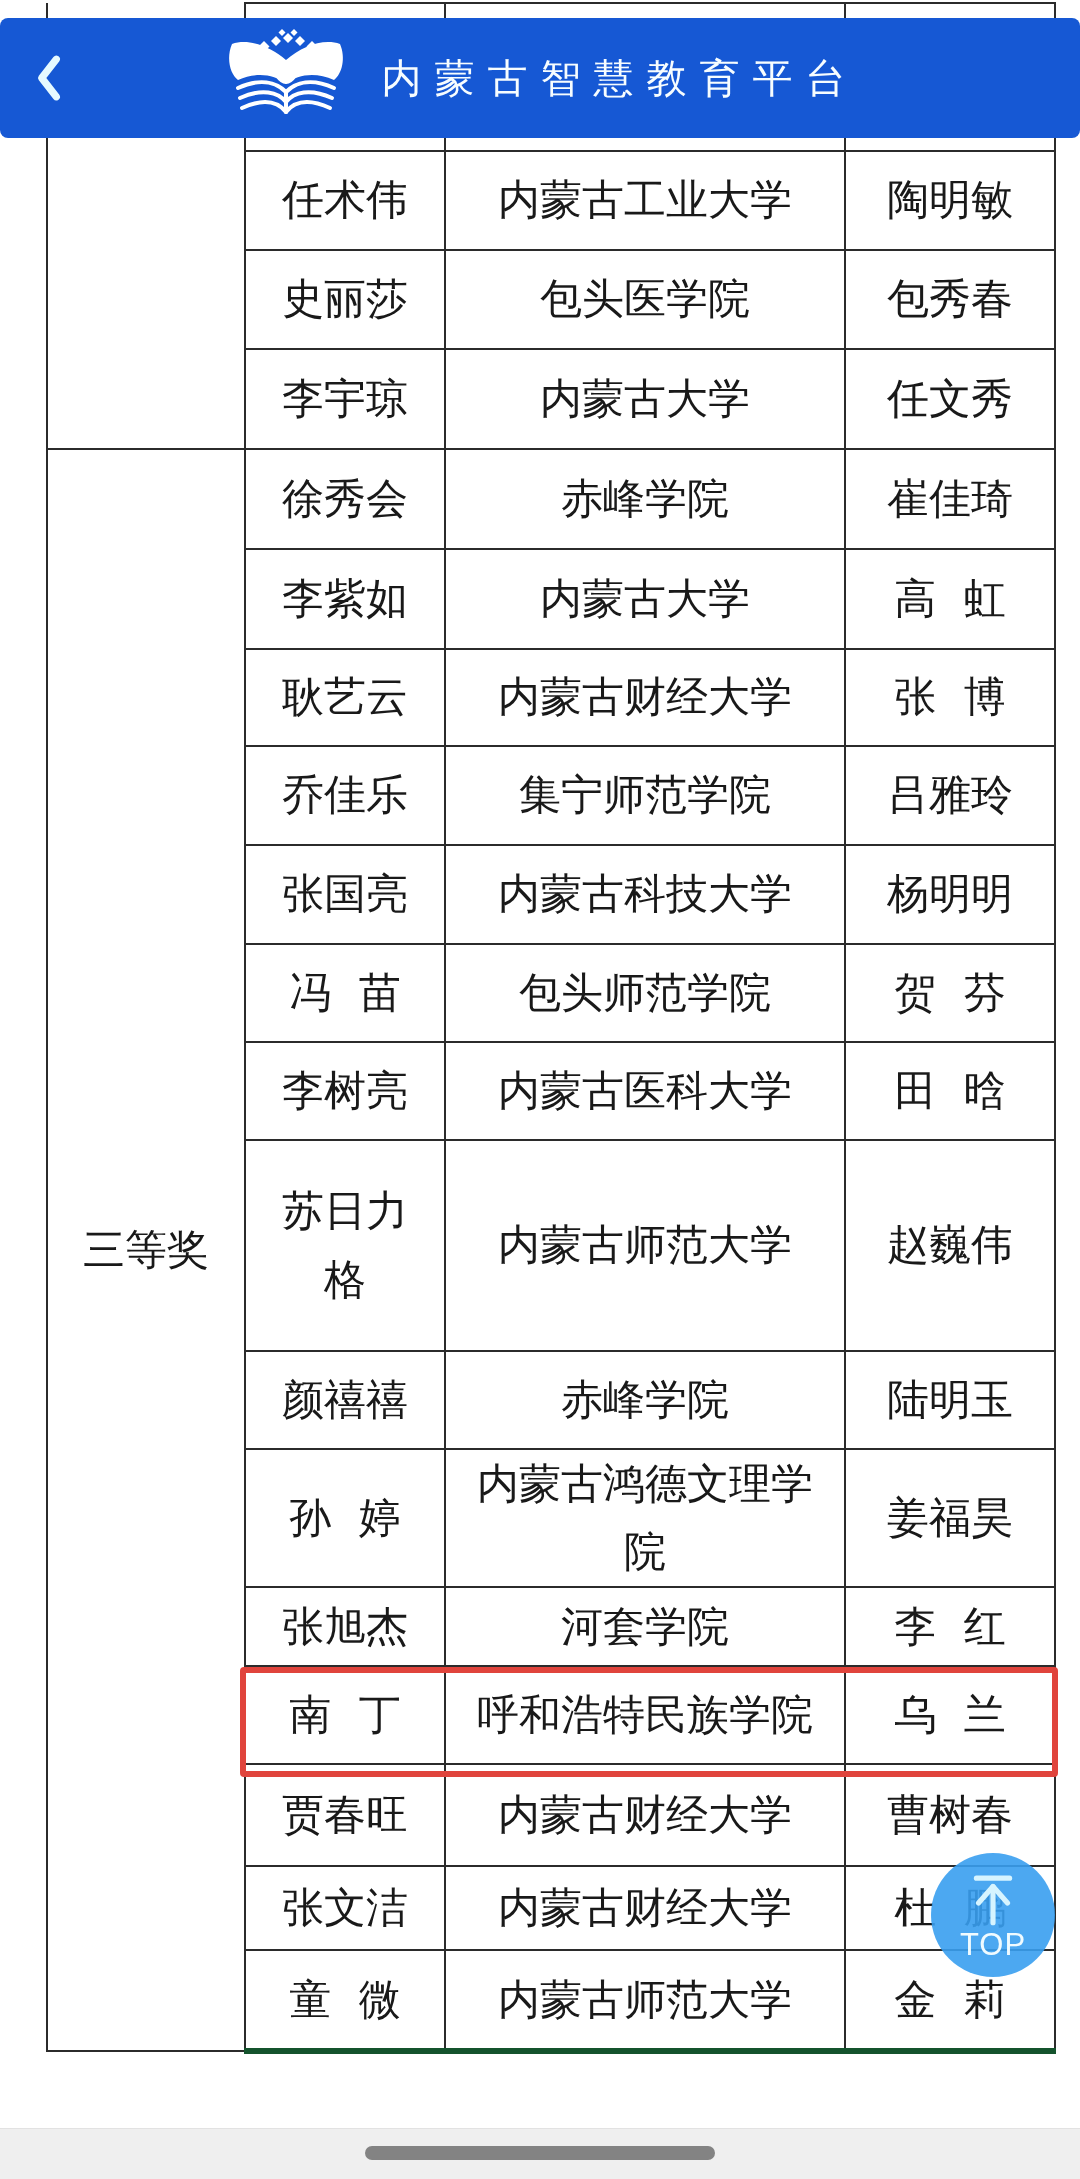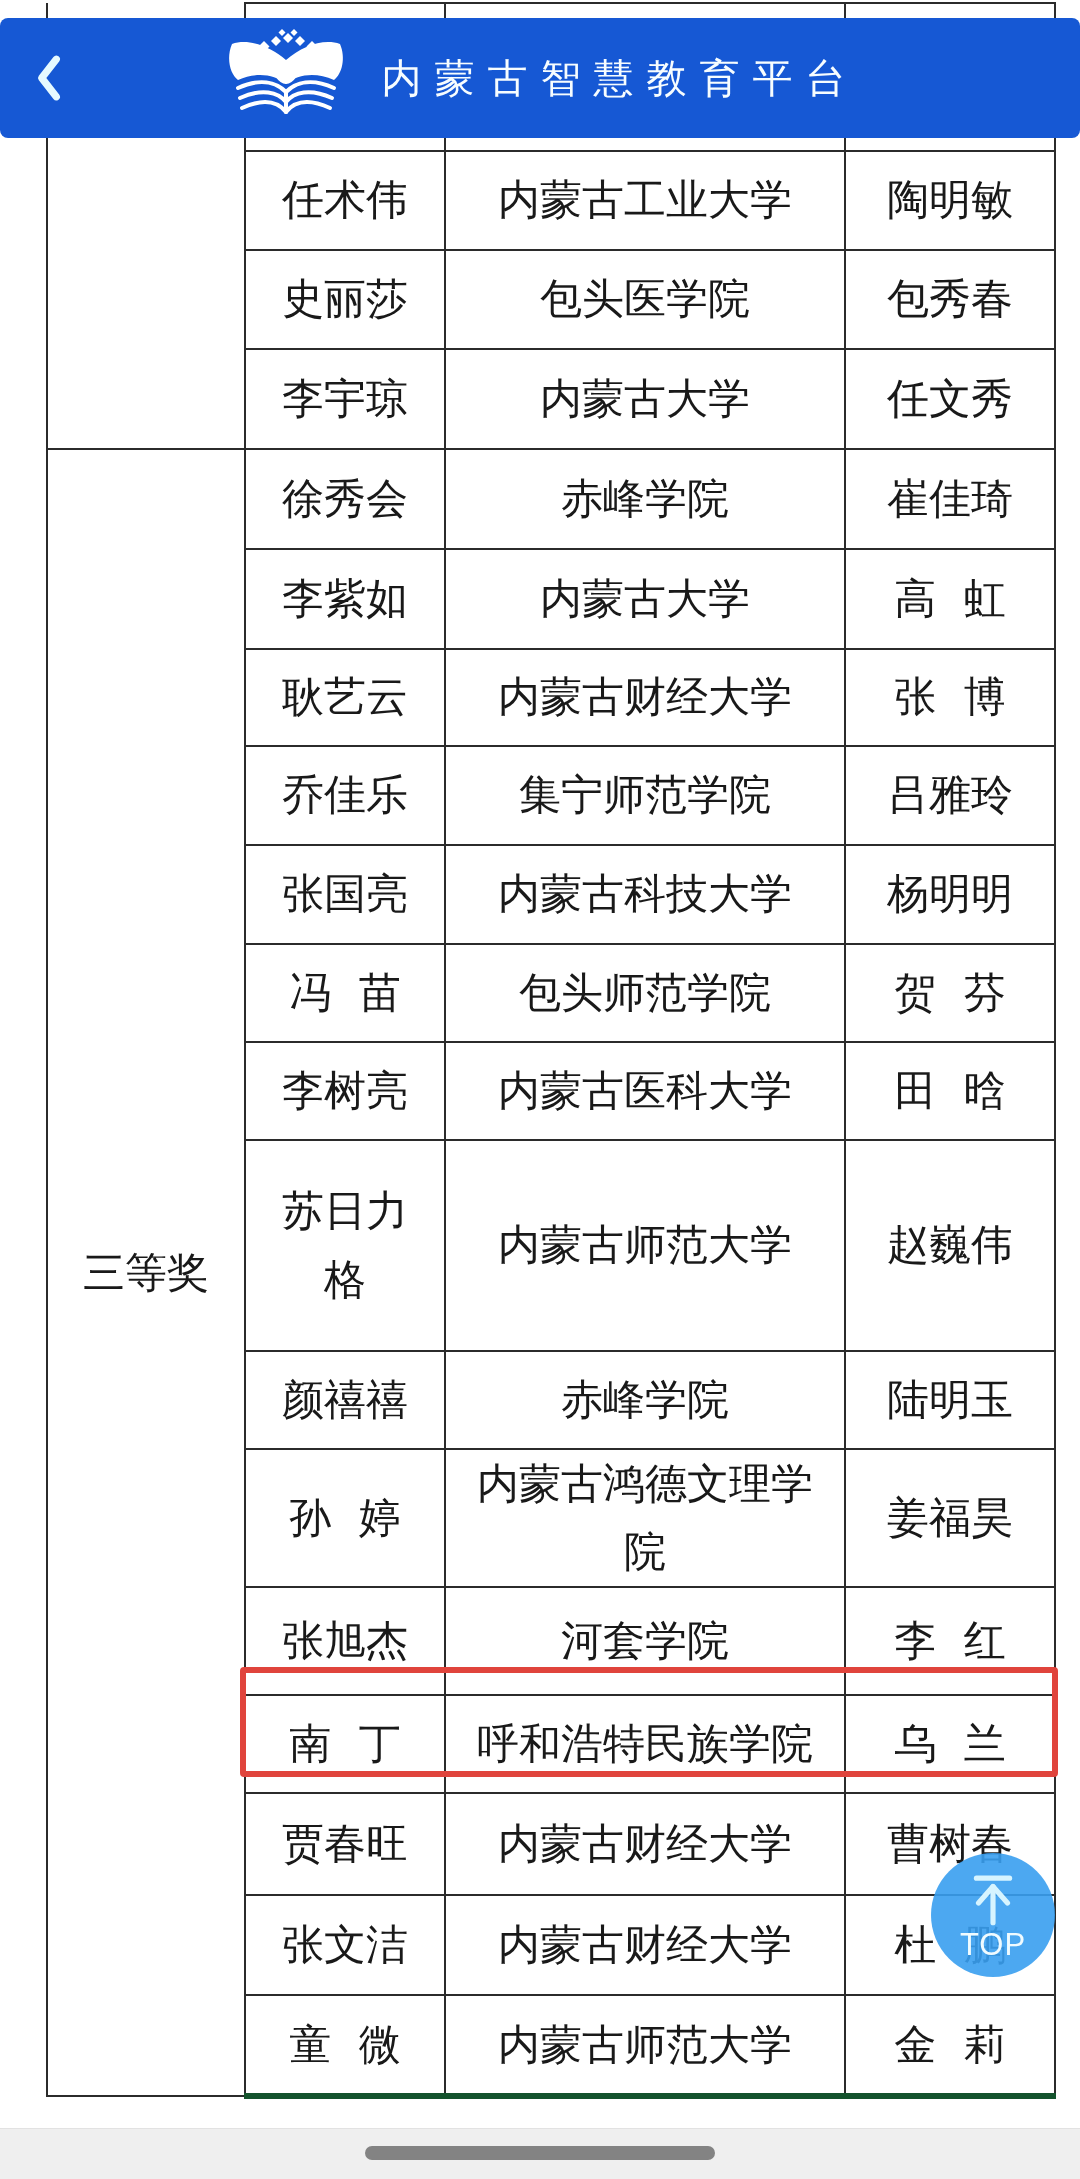--- a/index.html
+++ b/index.html
@@ -151,36 +151,36 @@
         <tr style="height: 98px;">
           <td class="name">颜禧禧</td>
           <td class="university">赤峰学院</td>
           <td class="advisor">陆明玉</td>
         </tr>
         <tr style="height: 134px;">
           <td class="name">孙 婷</td>
           <td class="university">内蒙古鸿德文理学院</td>
           <td class="advisor">姜福昊</td>
         </tr>
-        <tr style="height: 108px;">
+        <tr style="height: 79px;">
           <td class="name">张旭杰</td>
           <td class="university">河套学院</td>
           <td class="advisor">李 红</td>
         </tr>
         <tr style="height: 98px;">
           <td class="name">南 丁</td>
           <td class="university">呼和浩特民族学院</td>
           <td class="advisor">乌 兰</td>
         </tr>
         <tr style="height: 102px;">
           <td class="name">贾春旺</td>
           <td class="university">内蒙古财经大学</td>
           <td class="advisor">曹树春</td>
         </tr>
-        <tr style="height: 100px;">
+        <tr style="height: 84px;">
           <td class="name">张文洁</td>
           <td class="university">内蒙古财经大学</td>
           <td class="advisor">杜 鹏</td>
         </tr>
         <tr style="height: 101px;">
           <td class="name">童 微</td>
           <td class="university">内蒙古师范大学</td>
           <td class="advisor">金 莉</td>
         </tr>
       </tbody>

